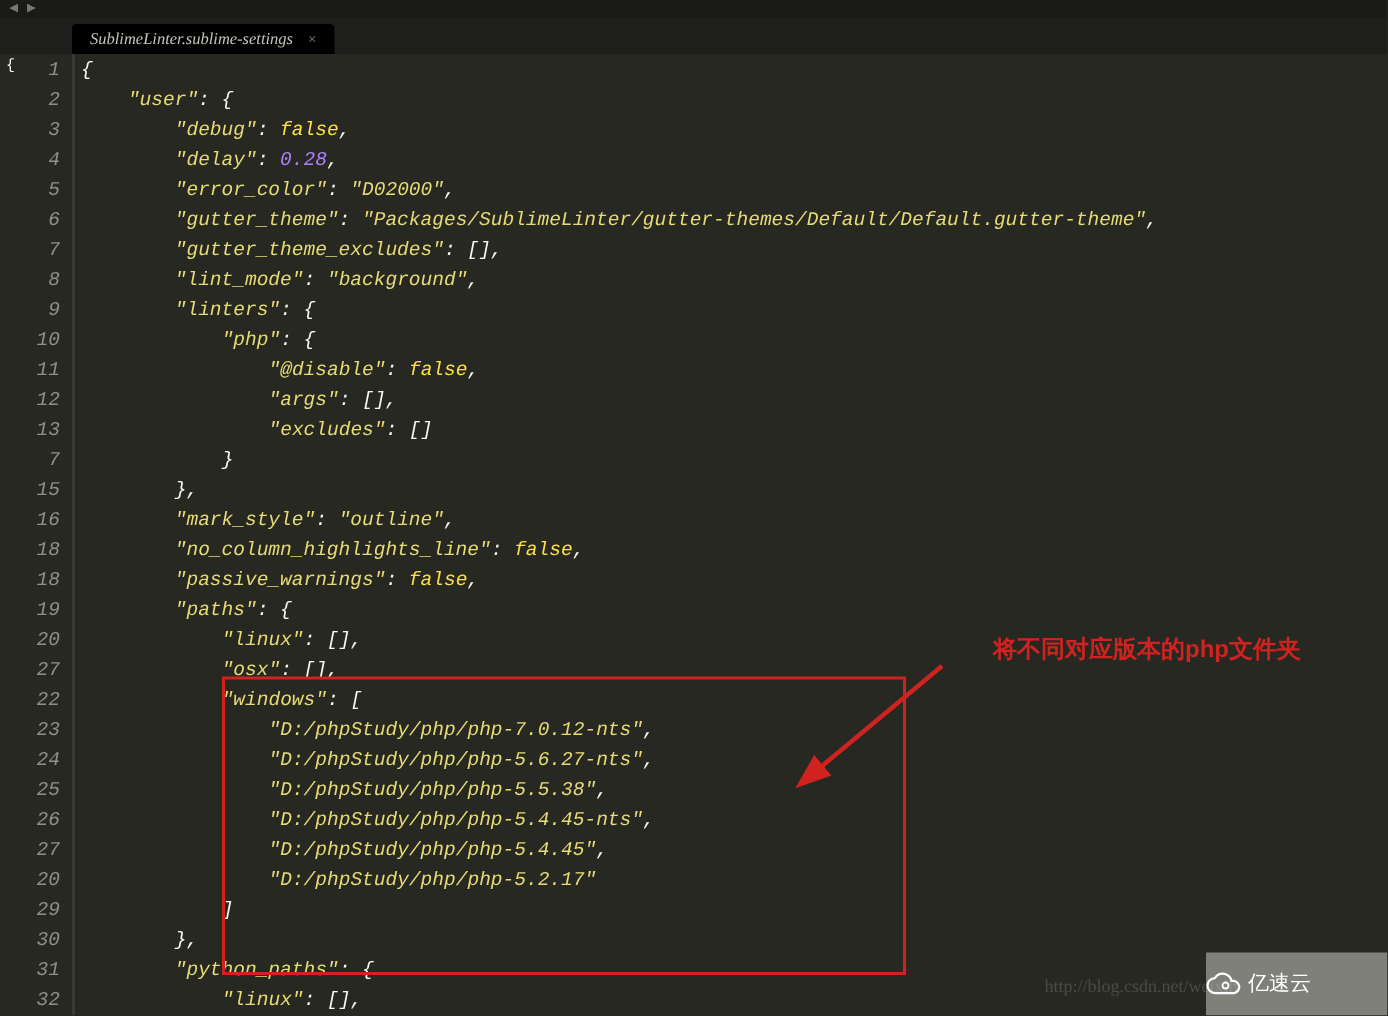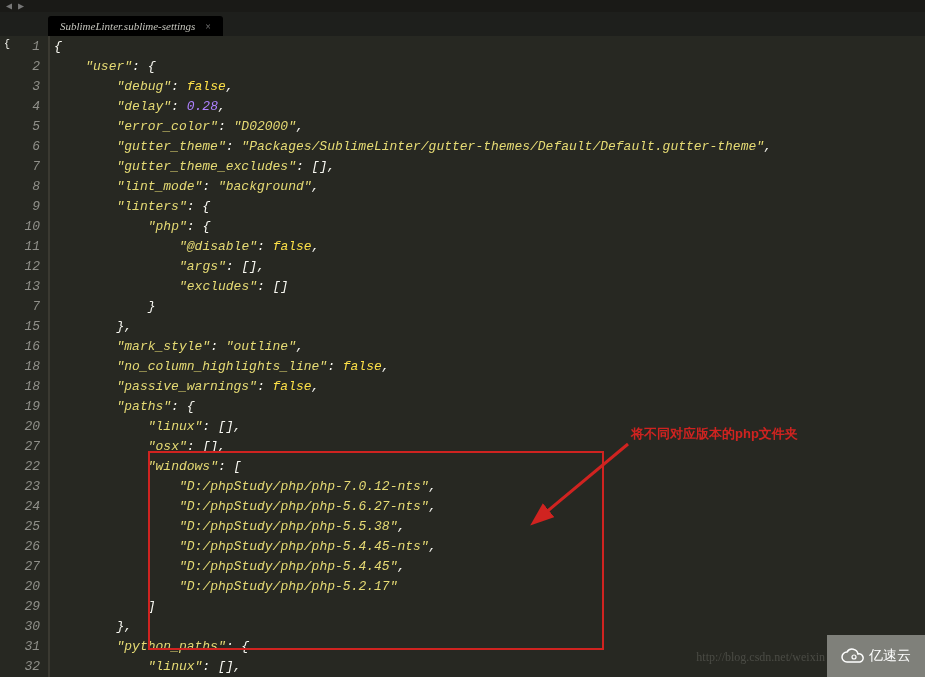--- a/index.html
+++ b/index.html
@@ -98,26 +98,26 @@
       position: absolute;
       border: 2px solid #d02320;
       left: 98px;
       top: 415px;
       width: 456px;
       height: 199px;
       pointer-events: none;
     }
     .callout {
       position: absolute;
-      left: 581px;
+      left: 612px;
       top: 388px;
       color: #d02320;
       font-style: normal;
       font-weight: bold;
-      font-size: 13px;
+      font-size: 16px;
       font-family: "Microsoft YaHei", sans-serif;
       line-height: 20px;
     }
     .arrow-svg {
       position: absolute;
       left: 480px;
       top: 398px;
       pointer-events: none;
     }
     .watermark {
@@ -126,26 +126,26 @@
       bottom: 12px;
       color: rgba(180,180,170,0.25);
       font-size: 12px;
       font-style: normal;
       font-family: "SimSun", serif;
     }
     .logo {
       position: absolute;
       right: 0;
       bottom: 0;
-      width: 98px;
+      width: 121px;
       height: 42px;
       background: rgba(200,200,195,0.55);
       display: flex;
       align-items: center;
-      justify-content: center;
+      justify-content: flex-start;
       gap: 4px;
       color: #fff;
       font-style: normal;
       font-family: "Microsoft YaHei", sans-serif;
       font-size: 14px;
     }
     .cloud-icon svg { display: block; }
   </style>
 </head>
 <body>

